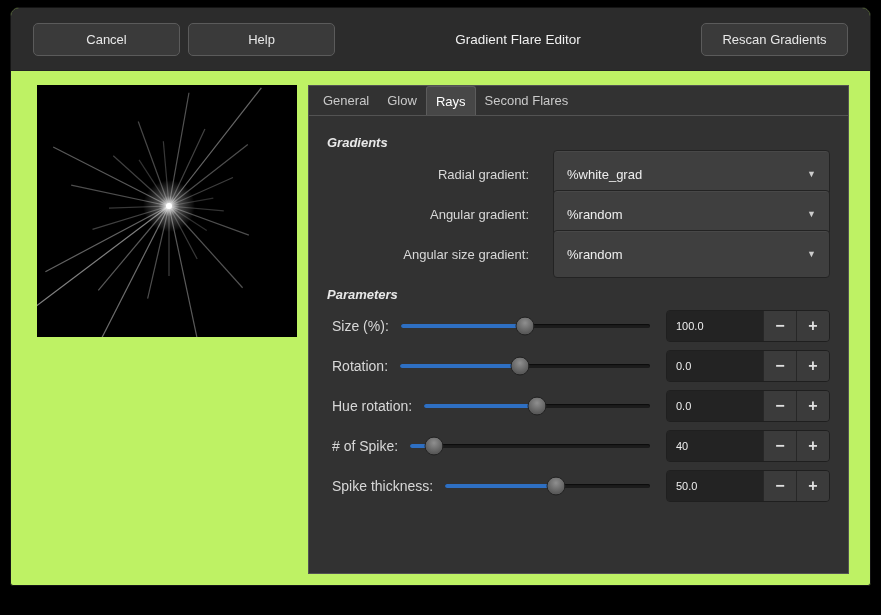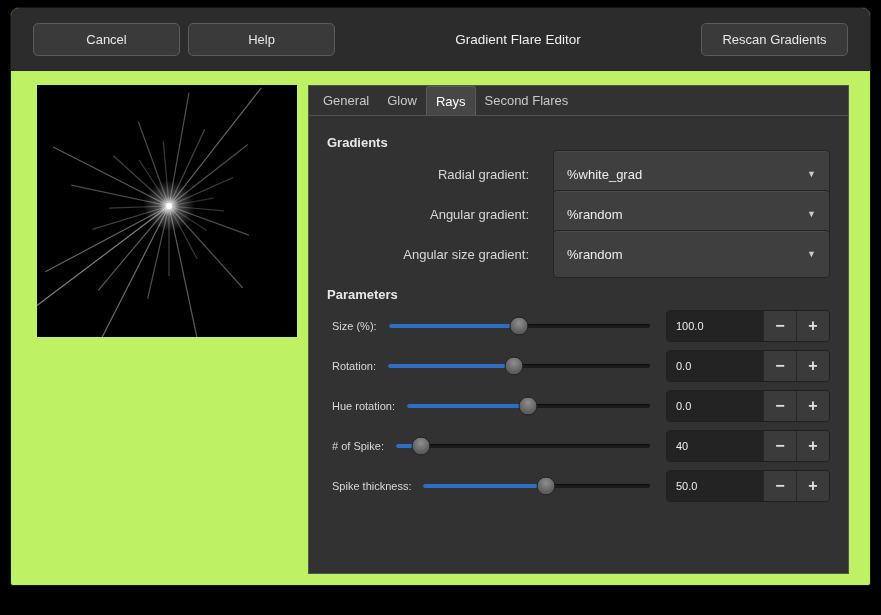--- a/index.html
+++ b/index.html
@@ -32,36 +32,36 @@
            border:1px solid #535353; background:#323232; }
   .tabbar { display:flex; align-items:stretch; height:30px;
             border-bottom:1px solid #535353; padding-left:5px; }
   .tab { display:flex; align-items:center; padding:0 9px; color:#c9c9c9;
          font-size:13px; cursor:pointer; position:relative; }
   .tab.active { background:#474747; color:#ffffff; border:1px solid #5c5c5c;
                 border-bottom:none; border-radius:3px 3px 0 0; }
 
   .panel-body { padding:6px 18px 0 18px; }
   .section-heading { font-weight:bold; color:#e8e8e8; font-size:13px;
-                     margin:13px 0 4px 0; }
+                     margin:13px 0 4px 0;font-style:italic; }
 
   
   .grad-row { display:flex; align-items:center; height:40px; }
   .grad-label { flex:0 0 226px; text-align:right; padding-right:24px;
                 color:#d8d8d8; font-size:13px; }
   .dropdown { flex:1; height:48px; background:#3f3f3f; border:1px solid #232323;
               border-radius:4px; display:flex; align-items:center;
               justify-content:space-between; padding:0 13px; cursor:pointer;
               box-shadow:inset 0 1px 0 rgba(255,255,255,.05); }
   .dropdown .val { color:#eeeeee; font-size:13px; }
   .chevron { color:#cccccc; font-size:9px; line-height:1; }
 
   
   .param-row { display:flex; align-items:center; height:40px; padding-left:5px; }
-  .param-label { color:#d8d8d8; font-size:11px; margin-right:12px; white-space:nowrap; }
+  .param-label { color:#d8d8d8; font-size:14px; margin-right:12px; white-space:nowrap; }
   .slider { position:relative; flex:1; height:22px; margin-right:16px; cursor:pointer; }
   .track { position:absolute; left:0; right:0; top:9px; height:4px;
            background:#1b1b1b; border-radius:2px; box-shadow:inset 0 1px 1px rgba(0,0,0,.6); }
   .fill  { position:absolute; left:0; top:9px; height:4px;
            background:#2e6fc2; border-radius:2px; }
   .handle { position:absolute; top:11px; width:19px; height:19px; border-radius:50%;
             background:radial-gradient(circle at 50% 32%, #8f8f8f, #595959 72%);
             border:1px solid #232323; transform:translate(-50%,-50%); }
 
   .spin-group { display:flex; height:32px; border:1px solid #1f1f1f; border-radius:4px;

